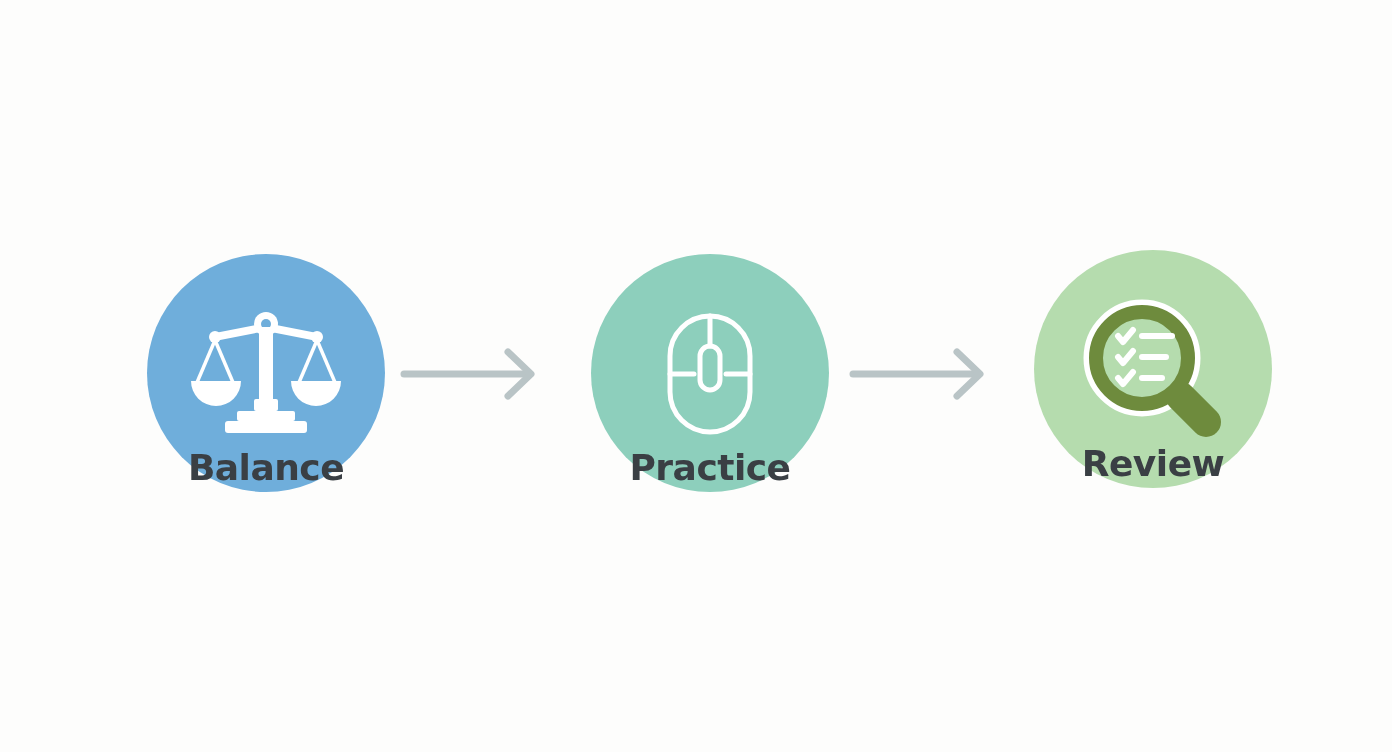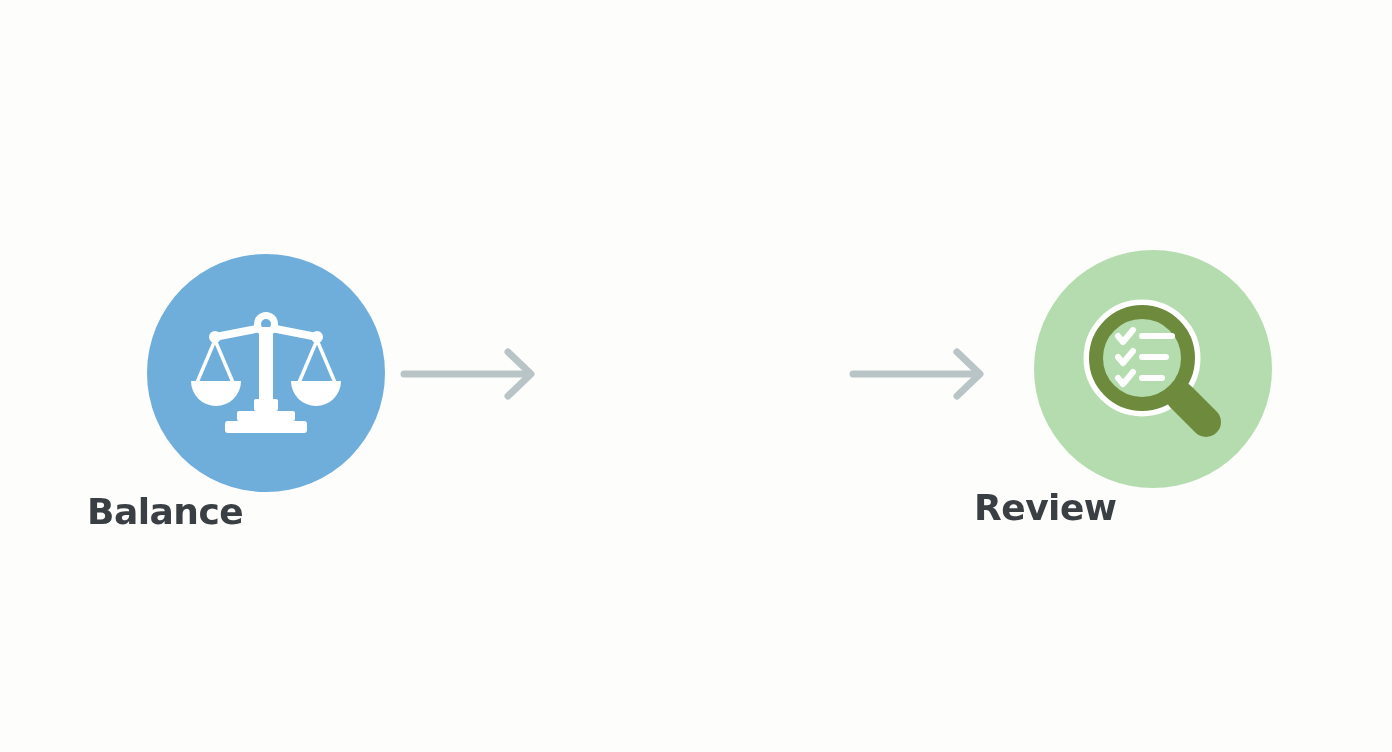--- a/index.html
+++ b/index.html
@@ -43,28 +43,28 @@
     height: 238px;
     display: flex;
     align-items: center;
     justify-content: center;
   }
   .step-label {
     position: absolute;
     left: -60px;
     width: 358px;
     top: 196px;
+    text-align: center;
     font-family: "DejaVu Sans", "Liberation Sans", sans-serif;
     font-size: 36px;
     font-weight: 700;
     letter-spacing: -0.5px;
     color: #3a3f44;
     line-height: 1;
     white-space: nowrap;
-    margin-top: 44px;
   }
 
   
   #step-balance  { left: 147px;  top: 254px; }
   #step-practice { left: 591px;  top: 254px; }
   #step-review   { left: 1034px; top: 250px; }
 
   
   .arrow {
     position: absolute;
@@ -120,20 +120,42 @@
 
   <div class="arrow" id="arrow-1">
     <svg width="146" height="54" viewBox="0 0 146 54" aria-hidden="true">
       <g stroke="#b9c4c6" stroke-width="7" stroke-linecap="round" stroke-linejoin="round" fill="none">
         <line x1="4" y1="27" x2="126" y2="27"></line>
         <polyline points="108,5 131,27 108,49"></polyline>
       </g>
     </svg>
   </div>
 
+  <div class="step" id="step-practice">
+    <div class="step-circle" style="background:#8dcfbc"></div>
+
+    <div class="step-icon">
+      <svg width="104" height="142" viewBox="0 0 104 142" aria-hidden="true">
+        <g stroke="#ffffff" fill="none" stroke-width="5" stroke-linecap="round" stroke-linejoin="round">
+
+          <rect x="12" y="14" width="80" height="116" rx="40"></rect>
+
+          <line x1="12" y1="72" x2="36" y2="72"></line>
+
+          <line x1="68" y1="72" x2="92" y2="72"></line>
+
+          <line x1="52" y1="14" x2="52" y2="44"></line>
+
+          <rect x="42" y="44" width="20" height="44" rx="10"></rect>
+        </g>
+      </svg>
+    </div>
+
+    <div class="step-label">Practice</div>
+  </div>
 
   <div class="arrow" id="arrow-2">
     <svg width="146" height="54" viewBox="0 0 146 54" aria-hidden="true">
       <g stroke="#b9c4c6" stroke-width="7" stroke-linecap="round" stroke-linejoin="round" fill="none">
         <line x1="4" y1="27" x2="126" y2="27"></line>
         <polyline points="108,5 131,27 108,49"></polyline>
       </g>
     </svg>
   </div>
 

